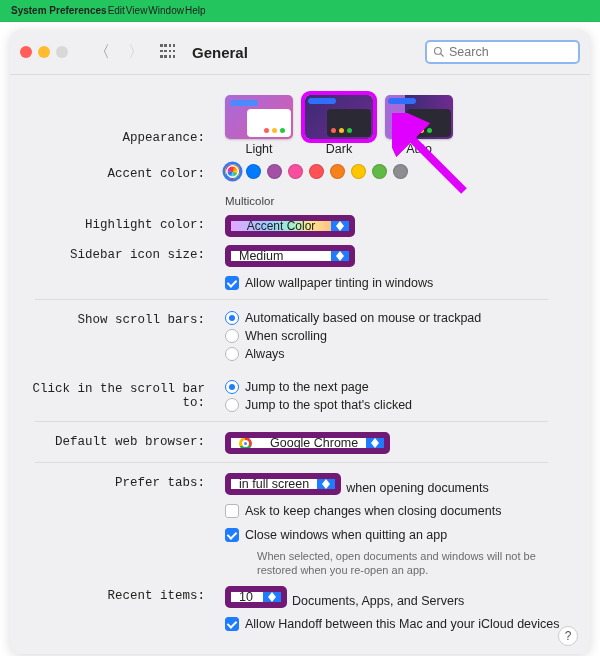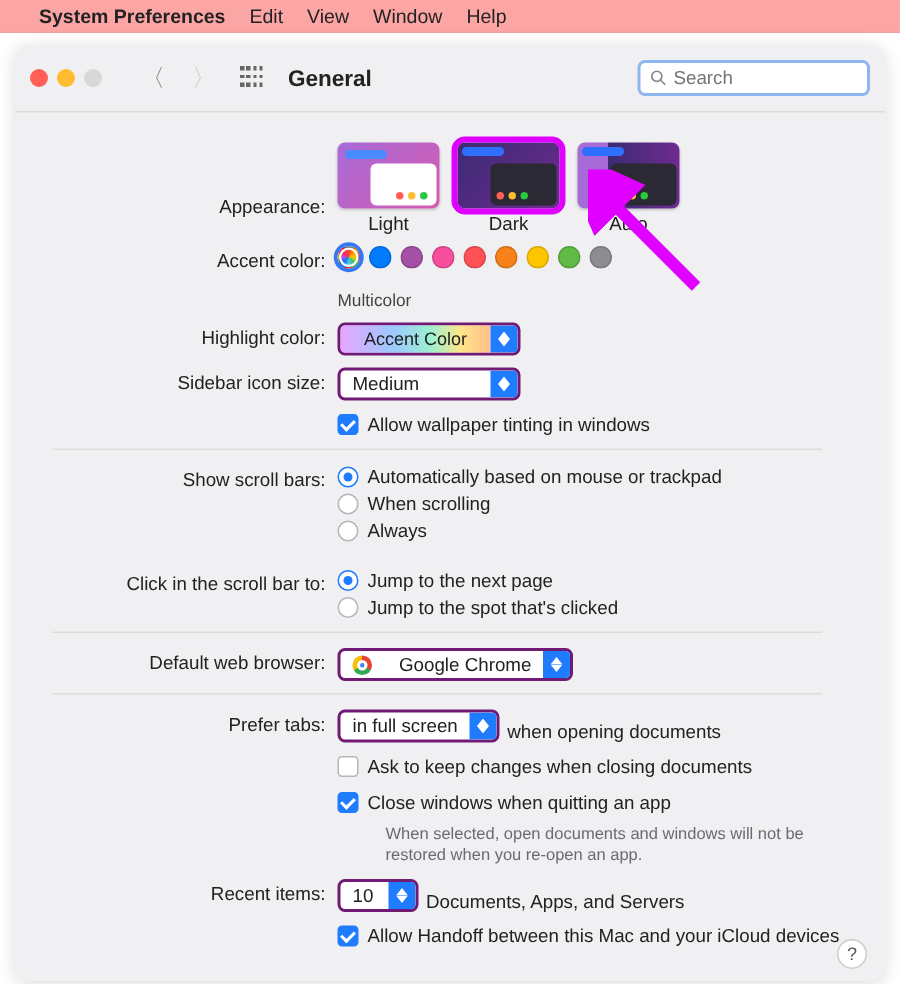--- a/index.html
+++ b/index.html
@@ -1,18 +1,18 @@
 <!DOCTYPE html>
 <html><head>
   <meta charset="utf-8">
   <style>
     * { box-sizing: border-box; margin: 0; padding: 0; }
     body { font-family: -apple-system, "Helvetica Neue", Arial, sans-serif; font-size: 12.5px; color: #222; background: #fff; width: 600px; }
     
-    .menubar { height: 22px; background: #fca5a5; display: flex; align-items: center; padding: 0 10px; gap: 16px; font-size: 13px; border-bottom: 1px solid rgba(0,0,0,0.03); }
+    .menubar { height: 22px; background: #22c55e; display: flex; align-items: center; padding: 0 10px; gap: 1px; font-size: 10px; border-bottom: 1px solid rgba(0,0,0,0.03); }
     .menubar .apple { font-size: 15px; }
     .menubar .appname { font-weight: 600; }
     .window { margin: 8px 10px; background: #f0f0f2; border-radius: 10px; box-shadow: 0 2px 12px rgba(0,0,0,0.15); overflow: hidden; }
     .toolbar { height: 44px; display: flex; align-items: center; padding: 0 10px; gap: 10px; }
     .traffic { display: flex; gap: 6px; }
     .tl { width: 12px; height: 12px; border-radius: 50%; }
     .tl.red { background: #ff5f57; }
     .tl.yel { background: #febc2e; }
     .tl.gry { background: #d8d8d8; }
     .nav { display: flex; gap: 6px; color: #888; font-size: 16px; margin-left: 10px;}
@@ -20,21 +20,21 @@
     .grid-icon { width:16px; height:16px; display:grid; grid-template-columns:repeat(4,1fr); grid-template-rows:repeat(3,1fr); gap:1px; }
     .grid-icon i { background:#666; width:2.5px; height:2.5px; }
     .title { font-weight:600; font-size:15px; margin-left:6px; }
     .spacer { flex:1; }
     .search { width: 155px; height:24px; border:2px solid #8eb7f0; border-radius:5px; background:#fff; display:flex; align-items:center; padding:0 6px; gap:4px; }
     .search svg { width:12px;height:12px; stroke:#888; }
     .search input { border:none; outline:none; font-size:12.5px; width:110px; background:transparent;}
     .divider { height:1px; background:#dcdcdc; }
     .content { padding: 20px 22px 14px 0; font-size:12.5px; position:relative; }
     .row { display:flex; align-items:flex-start; margin-bottom:8px; }
-    .label { width: 215px; text-align:right; padding-right:8px; padding-top:3px; color:#222;}
+    .label { width: 215px; text-align:right; padding-right:20px; padding-top:3px; color:#222;font-family:Liberation Mono, monospace;}
     .val { flex:1; display:flex; flex-wrap:wrap; align-items:flex-end; gap:5px;}
     
     .thumb-wrap { display:flex; flex-direction:column; align-items:center; gap:3px;}
     .thumb { width:68px; height:44px; border-radius:5px; position:relative; overflow:hidden; box-shadow:0 1px 2px rgba(0,0,0,.2);}
     .thumb.light { background: linear-gradient(135deg,#a76bd8,#d65bb0);}
     .thumb.dark { background: linear-gradient(135deg,#3b2b73,#6f2b90);}
     .thumb.auto { background: linear-gradient(90deg,#a76bd8 0%,#a76bd8 30%,#3b2b73 30%,#6f2b90 100%);}
     .mini-win { position:absolute; right:2px; bottom:2px; width:44px; height:28px; border-radius:4px;}
     .thumb.light .mini-win { background:#fff;}
     .thumb.dark .mini-win, .thumb.auto .mini-win { background:#2b2933;}
@@ -43,21 +43,21 @@
     .dots-mini { position:absolute; bottom:3px; left:6px; display:flex; gap:3px;}
     .dots-mini i{ width:5px;height:5px;border-radius:50%;}
     .dots-mini .r{background:#ff5f57;} .dots-mini .y{background:#febc2e;} .dots-mini .g{background:#28c840;}
     .thumb.selected-frame { outline:4px solid #e000ff; border-radius:5px; }
     
     .swatches { display:flex; gap:6px; align-items:center; flex-wrap:wrap;}
     .sw { width:15px;height:15px;border-radius:50%; border:1px solid rgba(0,0,0,.15);}
     .sw.selected{ box-shadow:0 0 0 1.5px #fff inset, 0 0 0 2.5px #3478f6; }
     .sw.multicolor{ background: conic-gradient(#ff3b30,#ff9500,#ffcc00,#34c759,#5ac8fa,#007aff,#af52de,#ff2d55,#ff3b30);}
     
-    .select { display:inline-flex; align-items:center; height:22px; background:#fff; border:2px solid #701a75; border-radius:5px; overflow:hidden; font-size:12.5px;}
+    .select { display:inline-flex; align-items:center; height:22px; background:#fff; border:6px solid #701a75; border-radius:5px; overflow:hidden; font-size:12.5px;}
     .select .txt{ padding:0 8px;}
     .select .arr{ width:18px;height:100%; background:#1f7cff; display:flex;flex-direction:column;align-items:center;justify-content:center; gap:0;}
     .select .arr svg{width:8px;height:5px;}
     .hl-gradient{ width:100px; height:22px; display:flex;align-items:center;justify-content:center;border-radius:4px 0 0 4px; background: linear-gradient(90deg,#e7a5ff 0%,#9cc9ff 35%,#9cf0d0 60%,#ffe58a 80%,#ffc08a 100%); font-size:12px;}
     
     .opt { display:flex; align-items:center; gap:6px; padding:1px 0;}
     .chk, .rad { width:14px;height:14px;border:1px solid #b7b7bb;border-radius:3px;background:#fff;display:flex;align-items:center;justify-content:center;}
     .rad{ border-radius:50%;}
     .chk.on{ background:#1f7cff;border-color:#1f7cff;}
     .chk.on::after{content:"";width:4px;height:7px;border:solid #fff;border-width:0 2px 2px 0;transform:rotate(45deg);margin-bottom:1px;}

